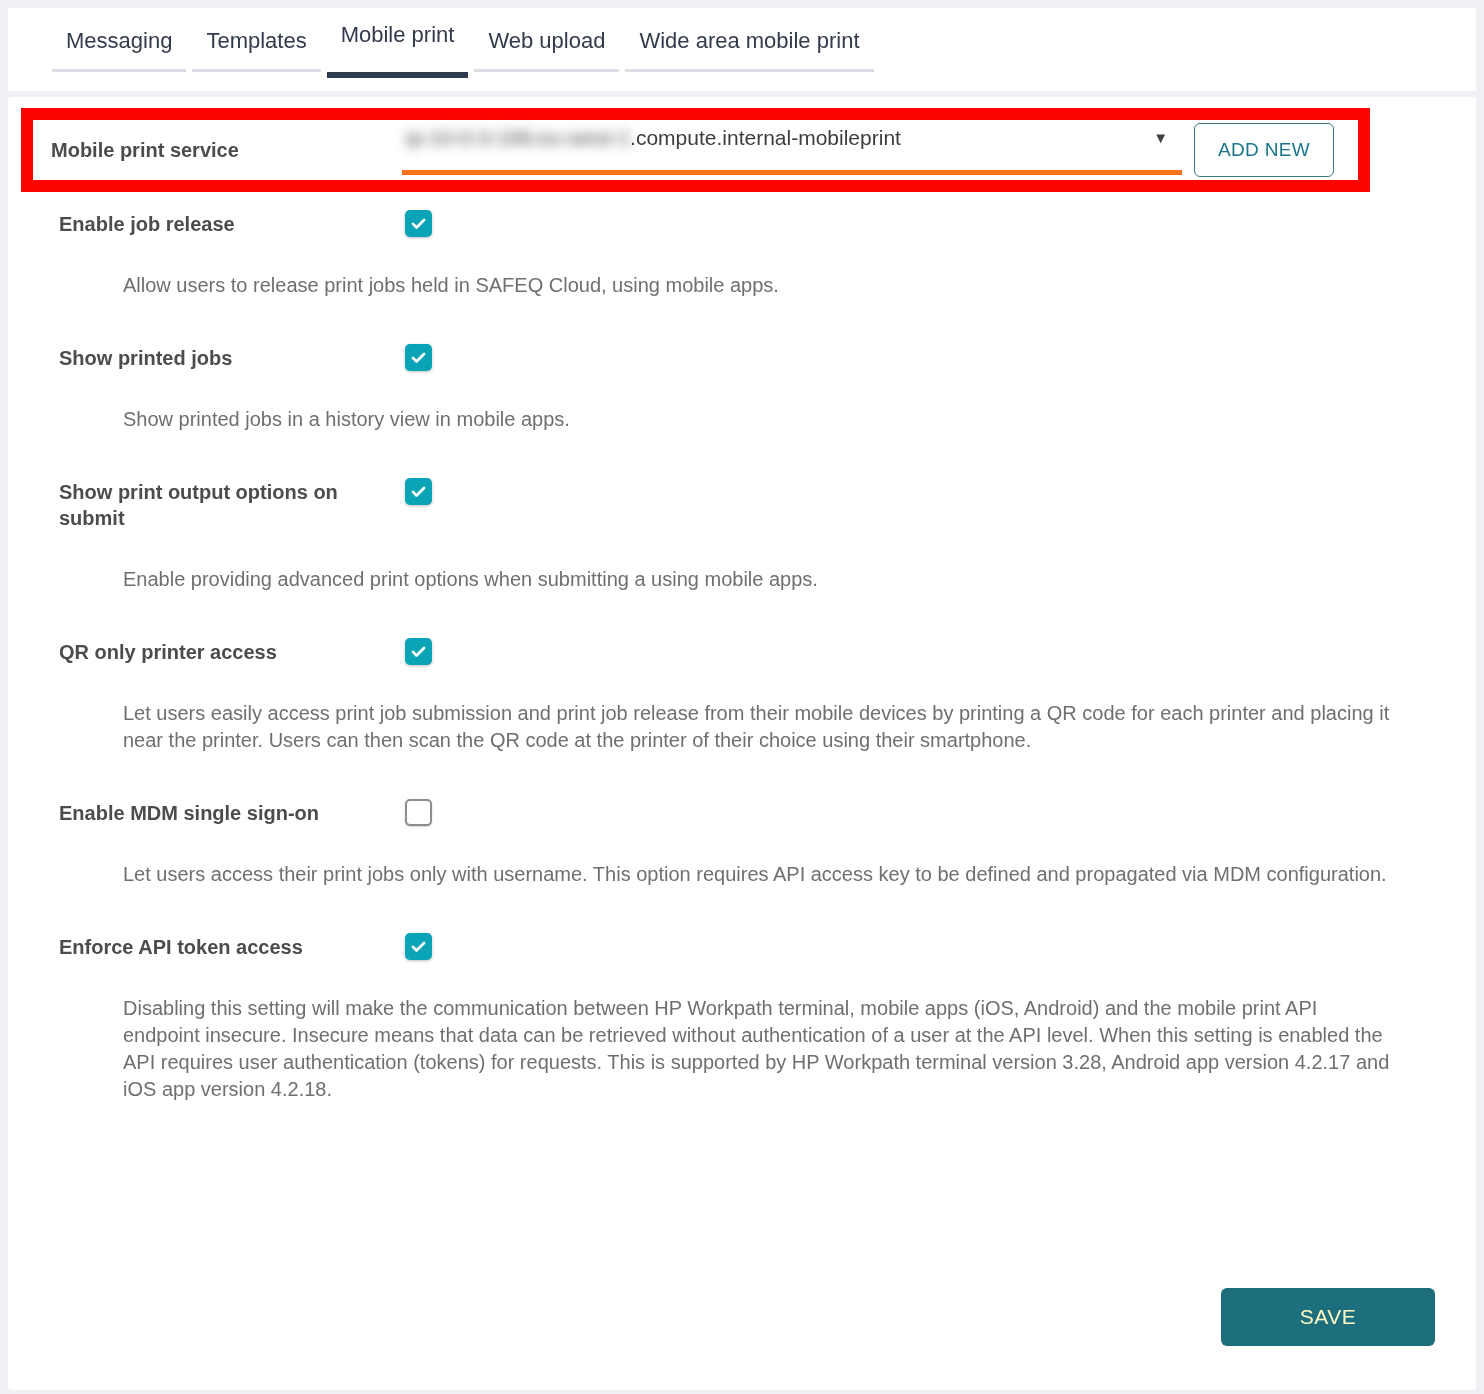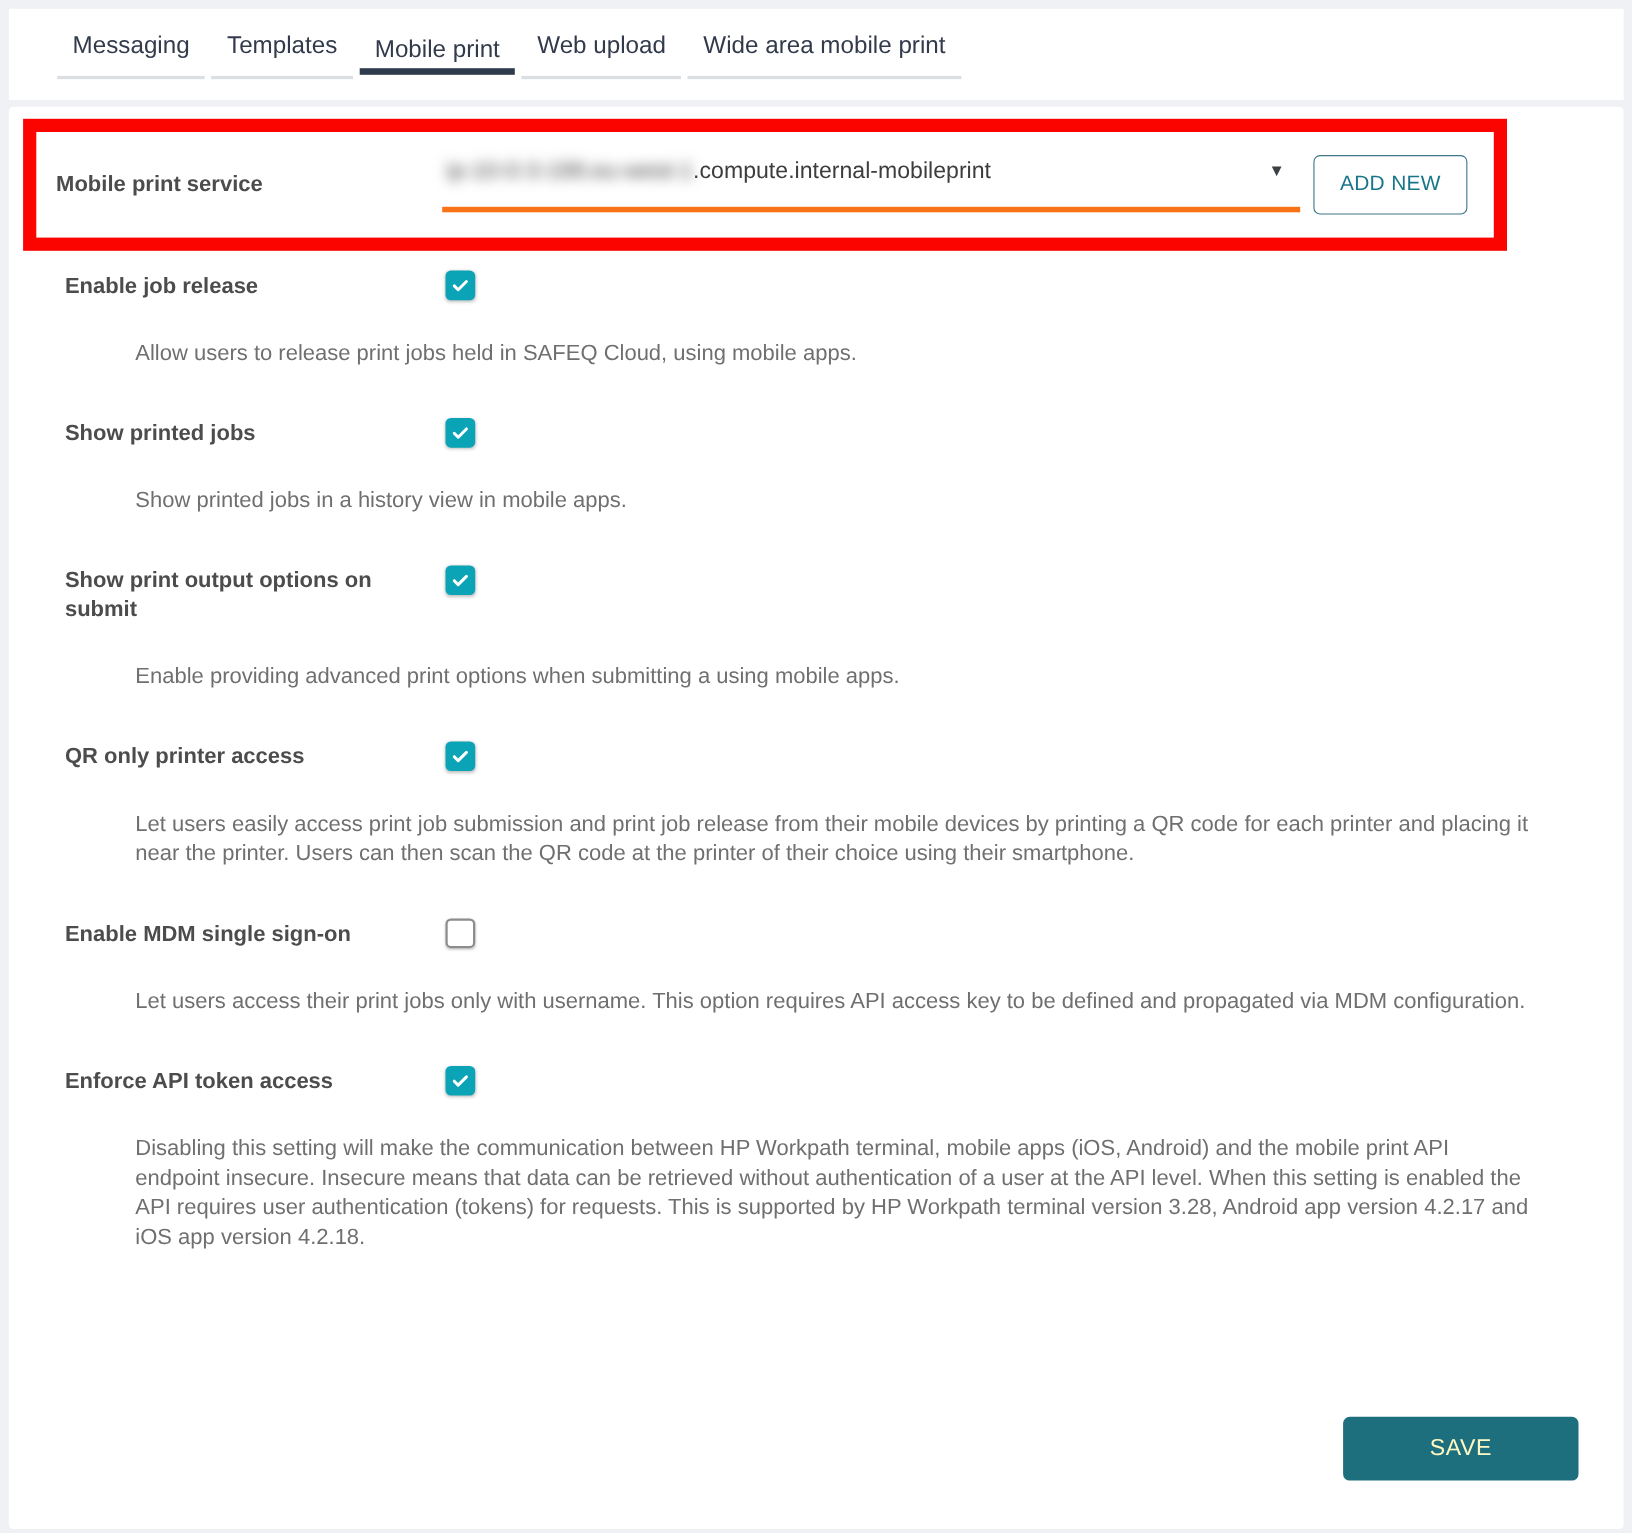--- a/index.html
+++ b/index.html
@@ -28,36 +28,36 @@
     font-size: 22px;
     color: #323a4b;
     padding: 0 14px 15px 14px;
     margin-right: 6px;
     border-bottom: 3px solid #dbdee2;
     cursor: pointer;
     white-space: nowrap;
   }
   .tab.active {
     border-bottom: 6px solid #2e3b4d;
-    padding-bottom: 4px;
+    padding-bottom: 24px;
   }
 
   
   .content-card {
     position: absolute;
     left: 8px; top: 97px; right: 8px; bottom: 4px;
     background: #ffffff;
     border-radius: 4px;
   }
 
   
   .highlight-box {
     margin: 11px 0 0 13px;
     width: 1349px;
-    height: 120px;
+    height: 84px;
     border: 12px solid #fb0400;
     display: flex;
     align-items: center;
     background: #ffffff;
   }
   .service-label {
     width: 369px;
     padding-left: 18px;
     font-size: 20px;
     font-weight: bold;

